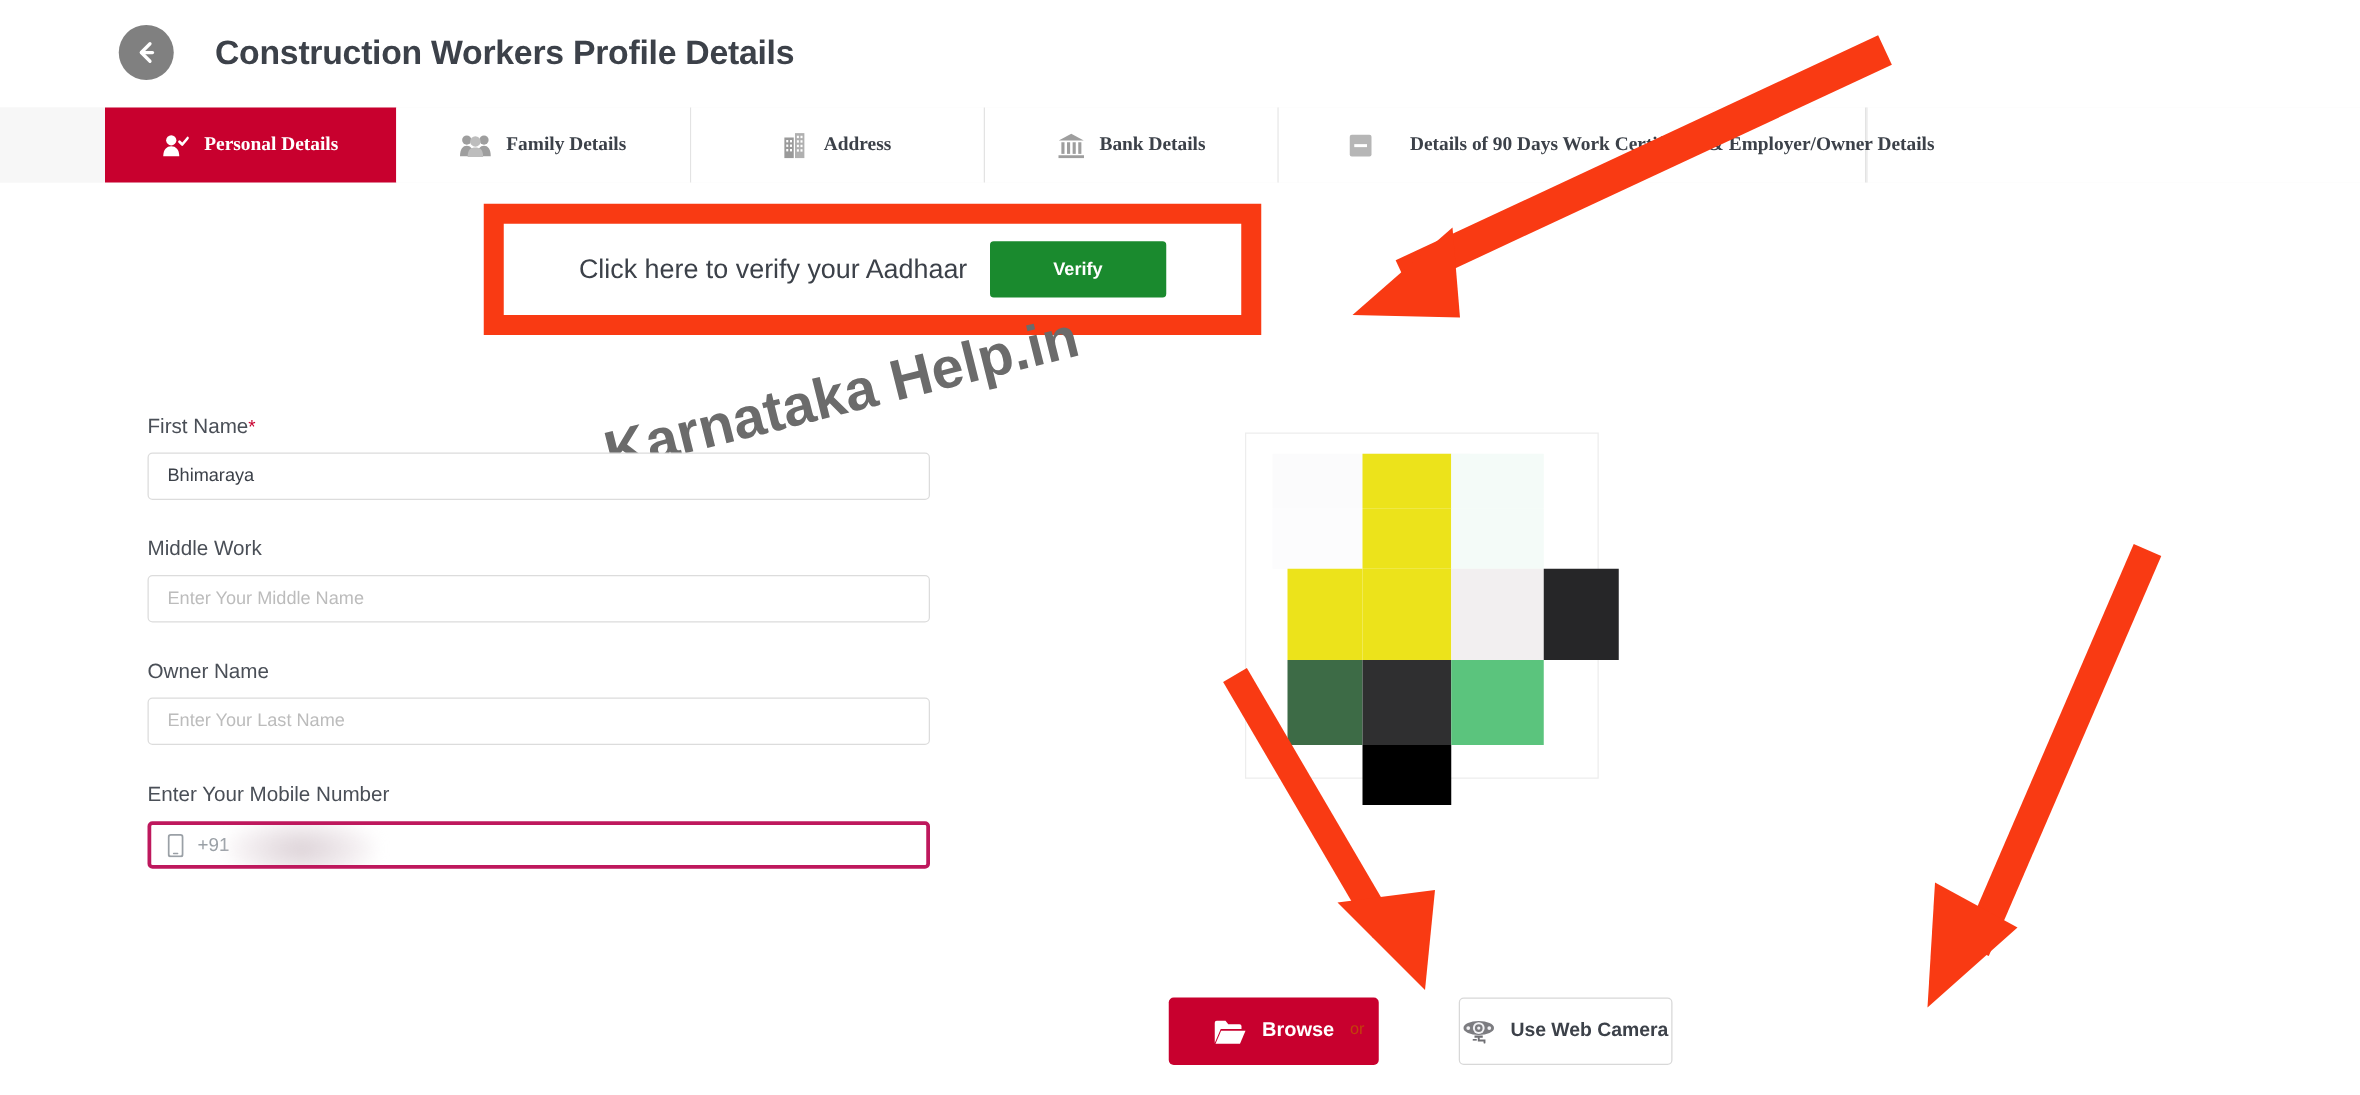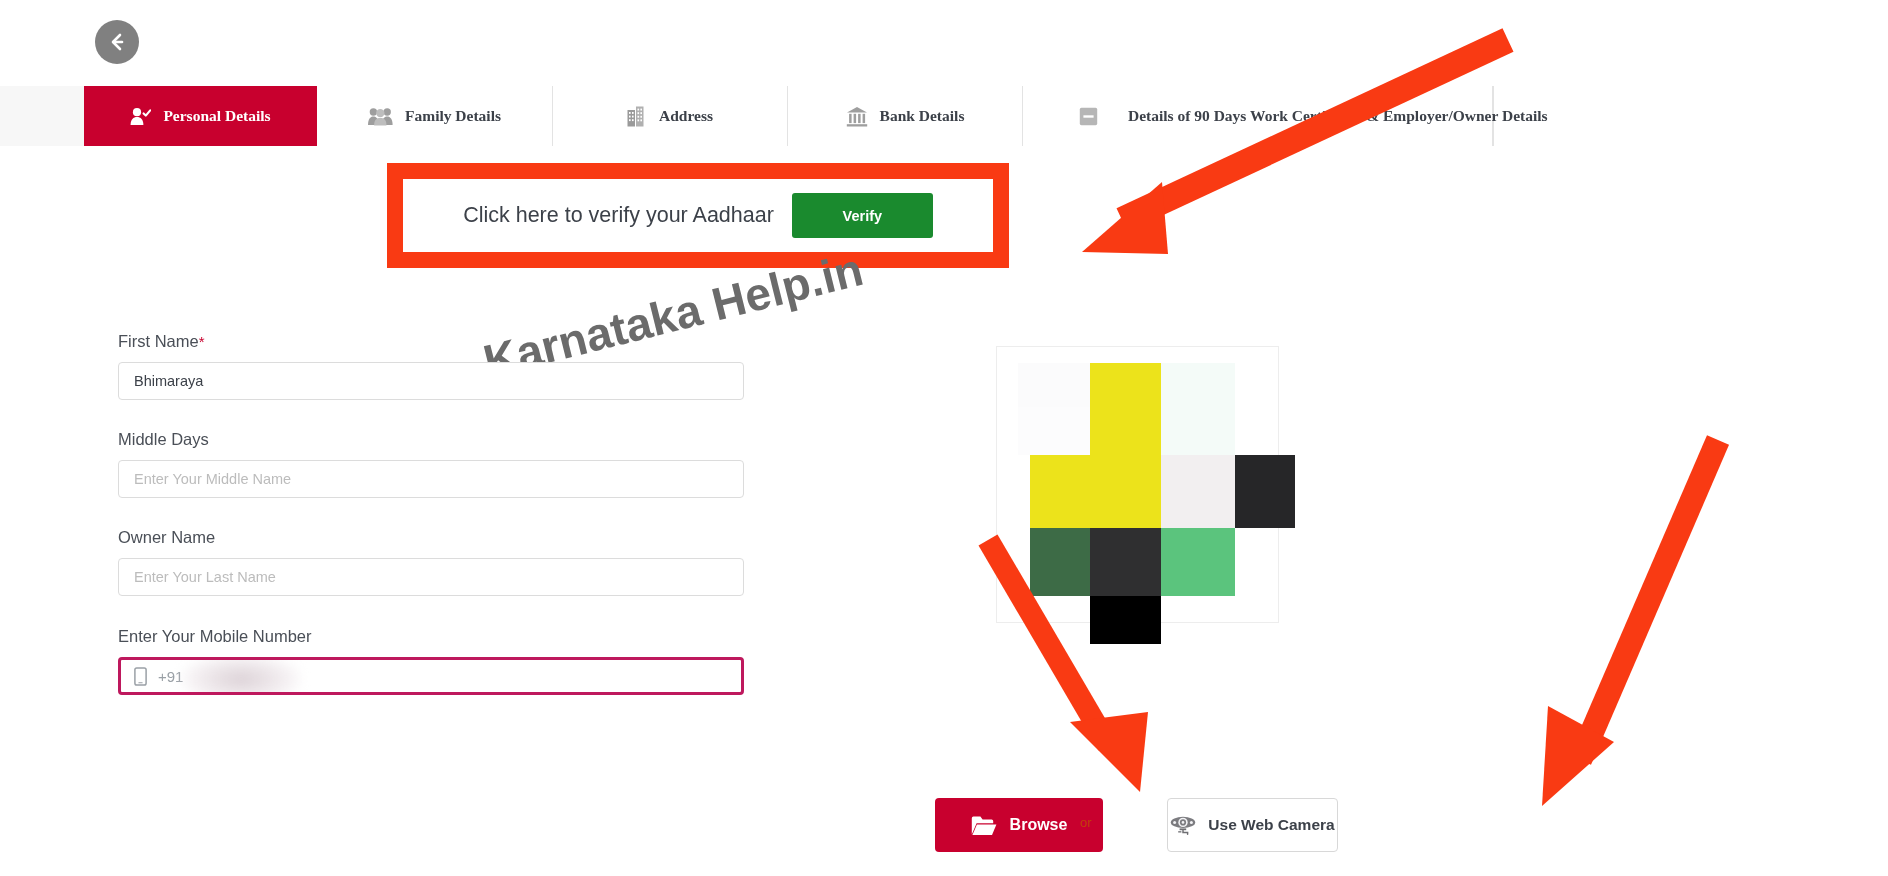--- a/index.html
+++ b/index.html
@@ -143,20 +143,21 @@
 
 <div id="page">
 
   <div class="header">
     <div class="back-btn">
       <svg width="26" height="26" viewBox="0 0 26 26">
         <path d="M16 6 L9 13 L16 20" stroke="#ffffff" stroke-width="2.6" fill="none" stroke-linecap="round" stroke-linejoin="round"></path>
         <path d="M9.5 13 H18" stroke="#ffffff" stroke-width="2.6" stroke-linecap="round"></path>
       </svg>
     </div>
+    <div class="page-title">Construction Workers Profile Details</div>
   </div>
 
   <div class="tabstrip">
     <div class="tab-pad-left"></div>
 
     <div class="tab t1">
       <span class="tab-icon">
         <svg width="21" height="19" viewBox="0 0 21 19">
           <circle cx="7" cy="5.2" r="4.1" fill="#ffffff"></circle>
           <path d="M0.6 18 C0.6 12.6 3.4 10 7 10 C10.6 10 13.4 12.6 13.4 18 Z" fill="#ffffff"></path>
@@ -242,21 +243,21 @@
   <div class="form-col">
 
     <div class="field">
       <label class="field-label"><span>First Name</span><span class="req">*</span></label>
       <input class="field-input" type="text" value="Bhimaraya" style="">
     </div>
 
     <div class="gap1"></div>
 
     <div class="field">
-      <label class="field-label">Middle Days</label>
+      <label class="field-label">Middle Work</label>
       <input class="field-input" type="text" placeholder="Enter Your Middle Name" style="">
     </div>
 
     <div class="gap2"></div>
 
     <div class="field">
       <label class="field-label">Owner Name</label>
       <input class="field-input" type="text" placeholder="Enter Your Last Name" style="">
     </div>
 

